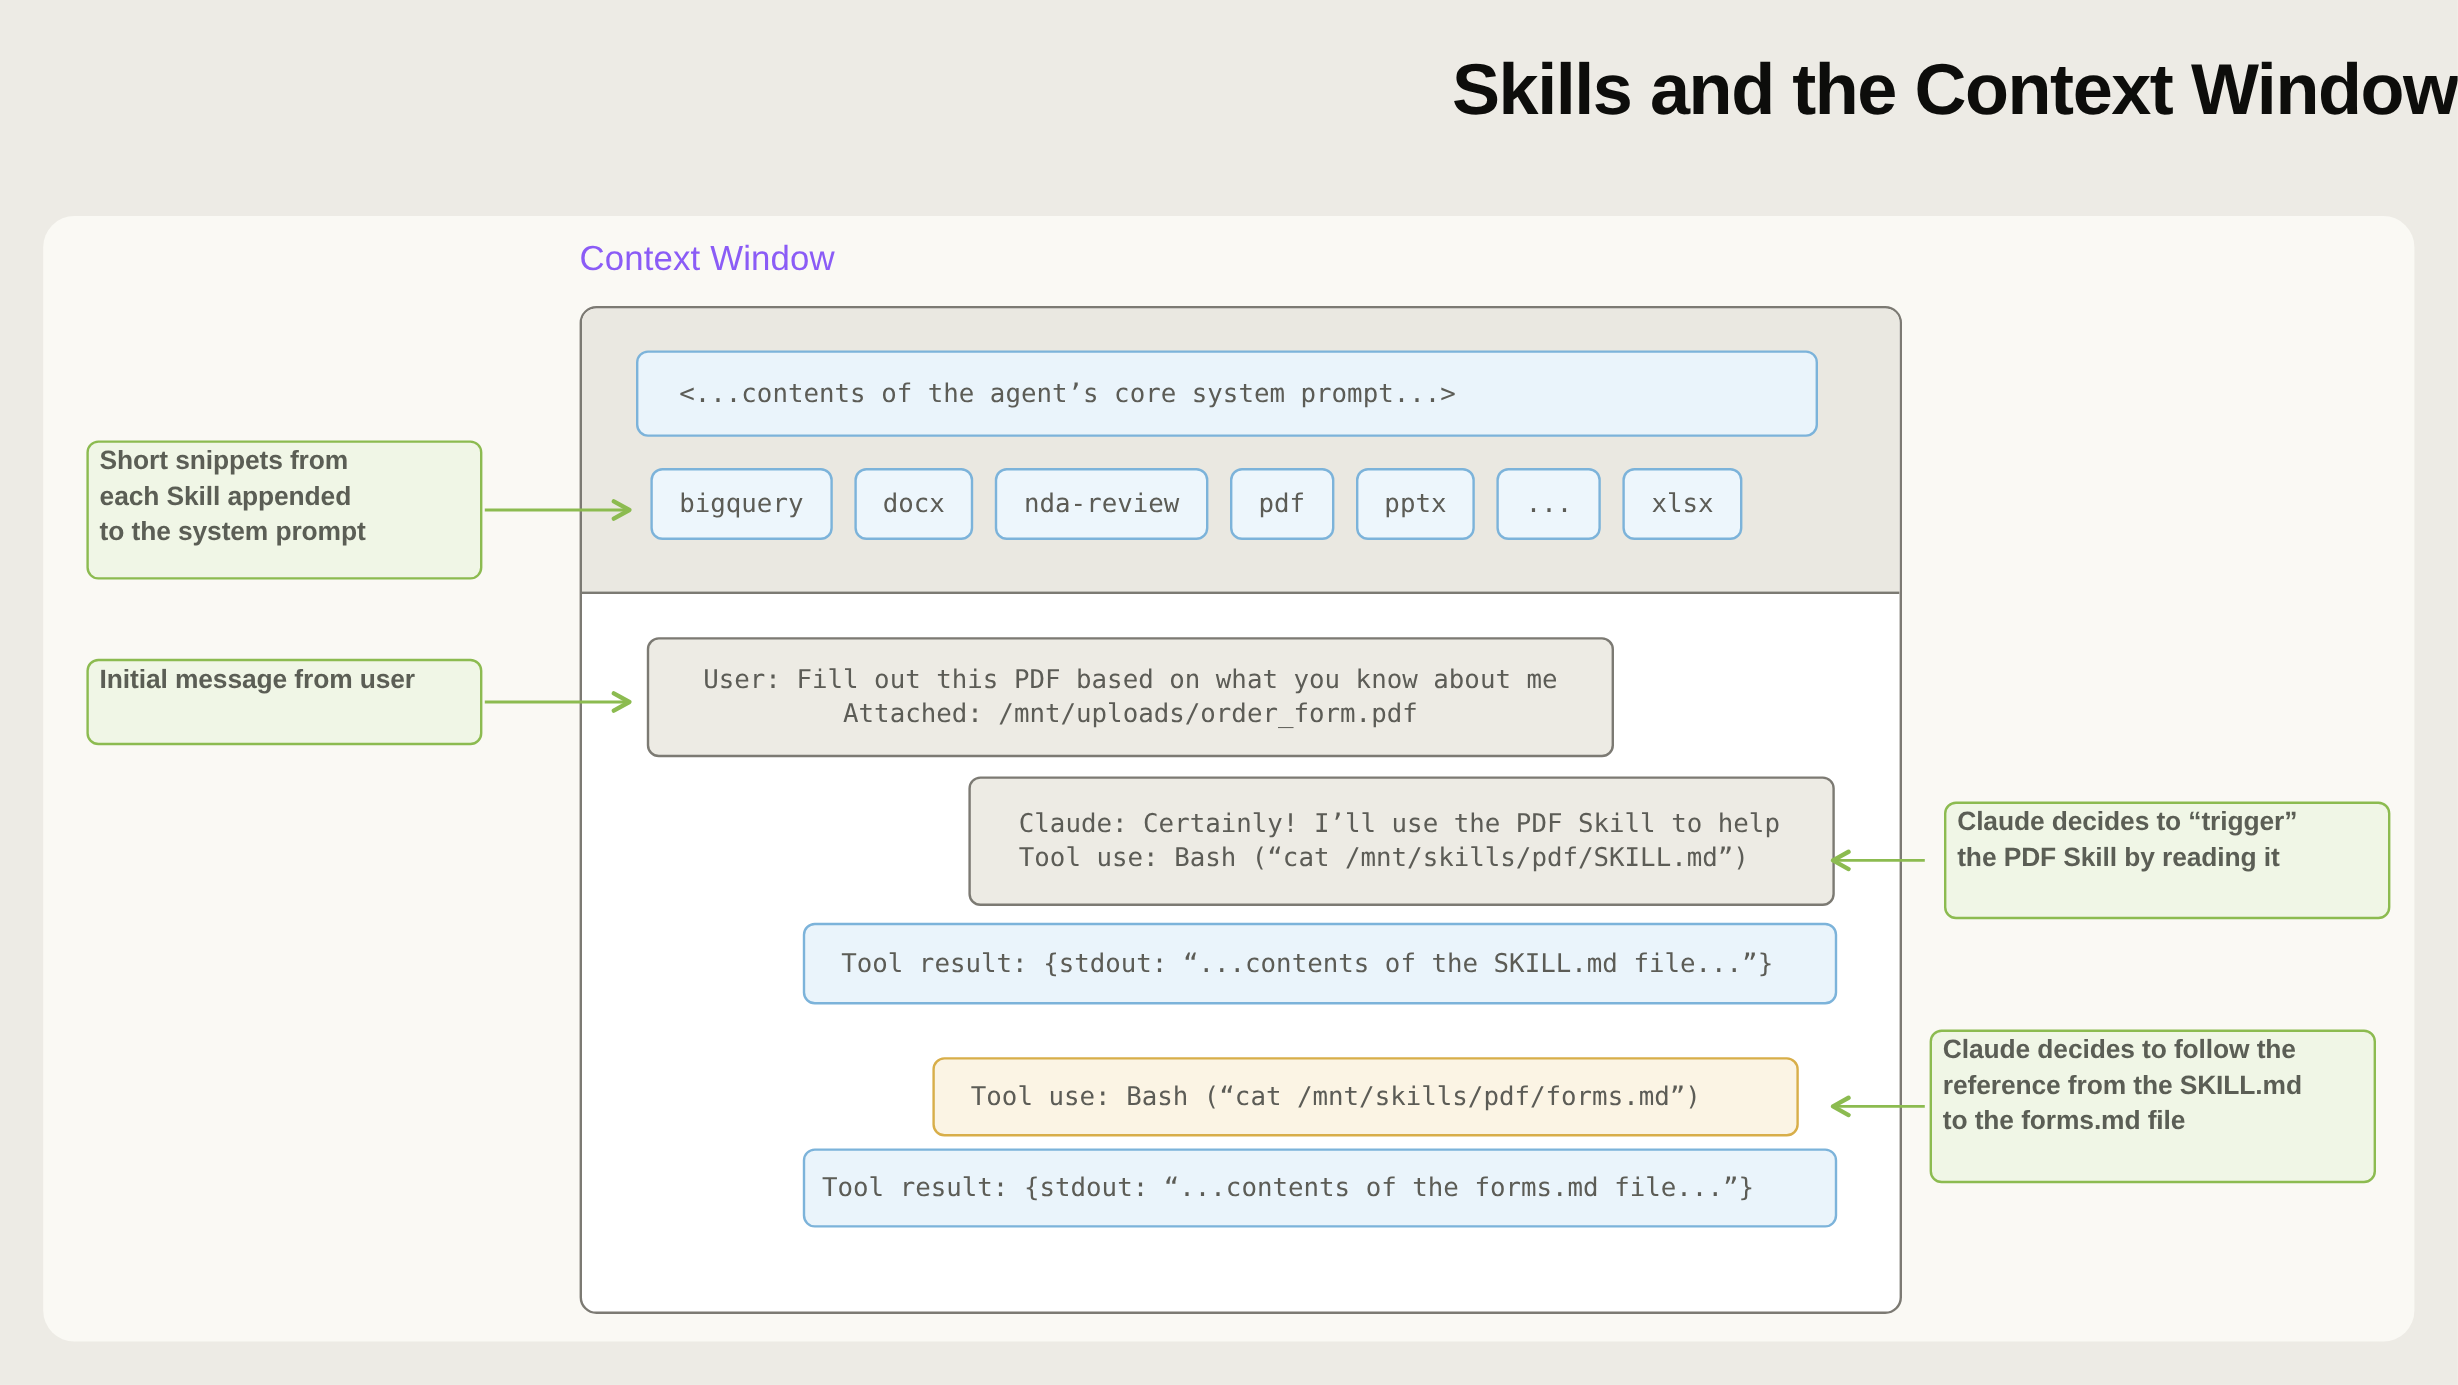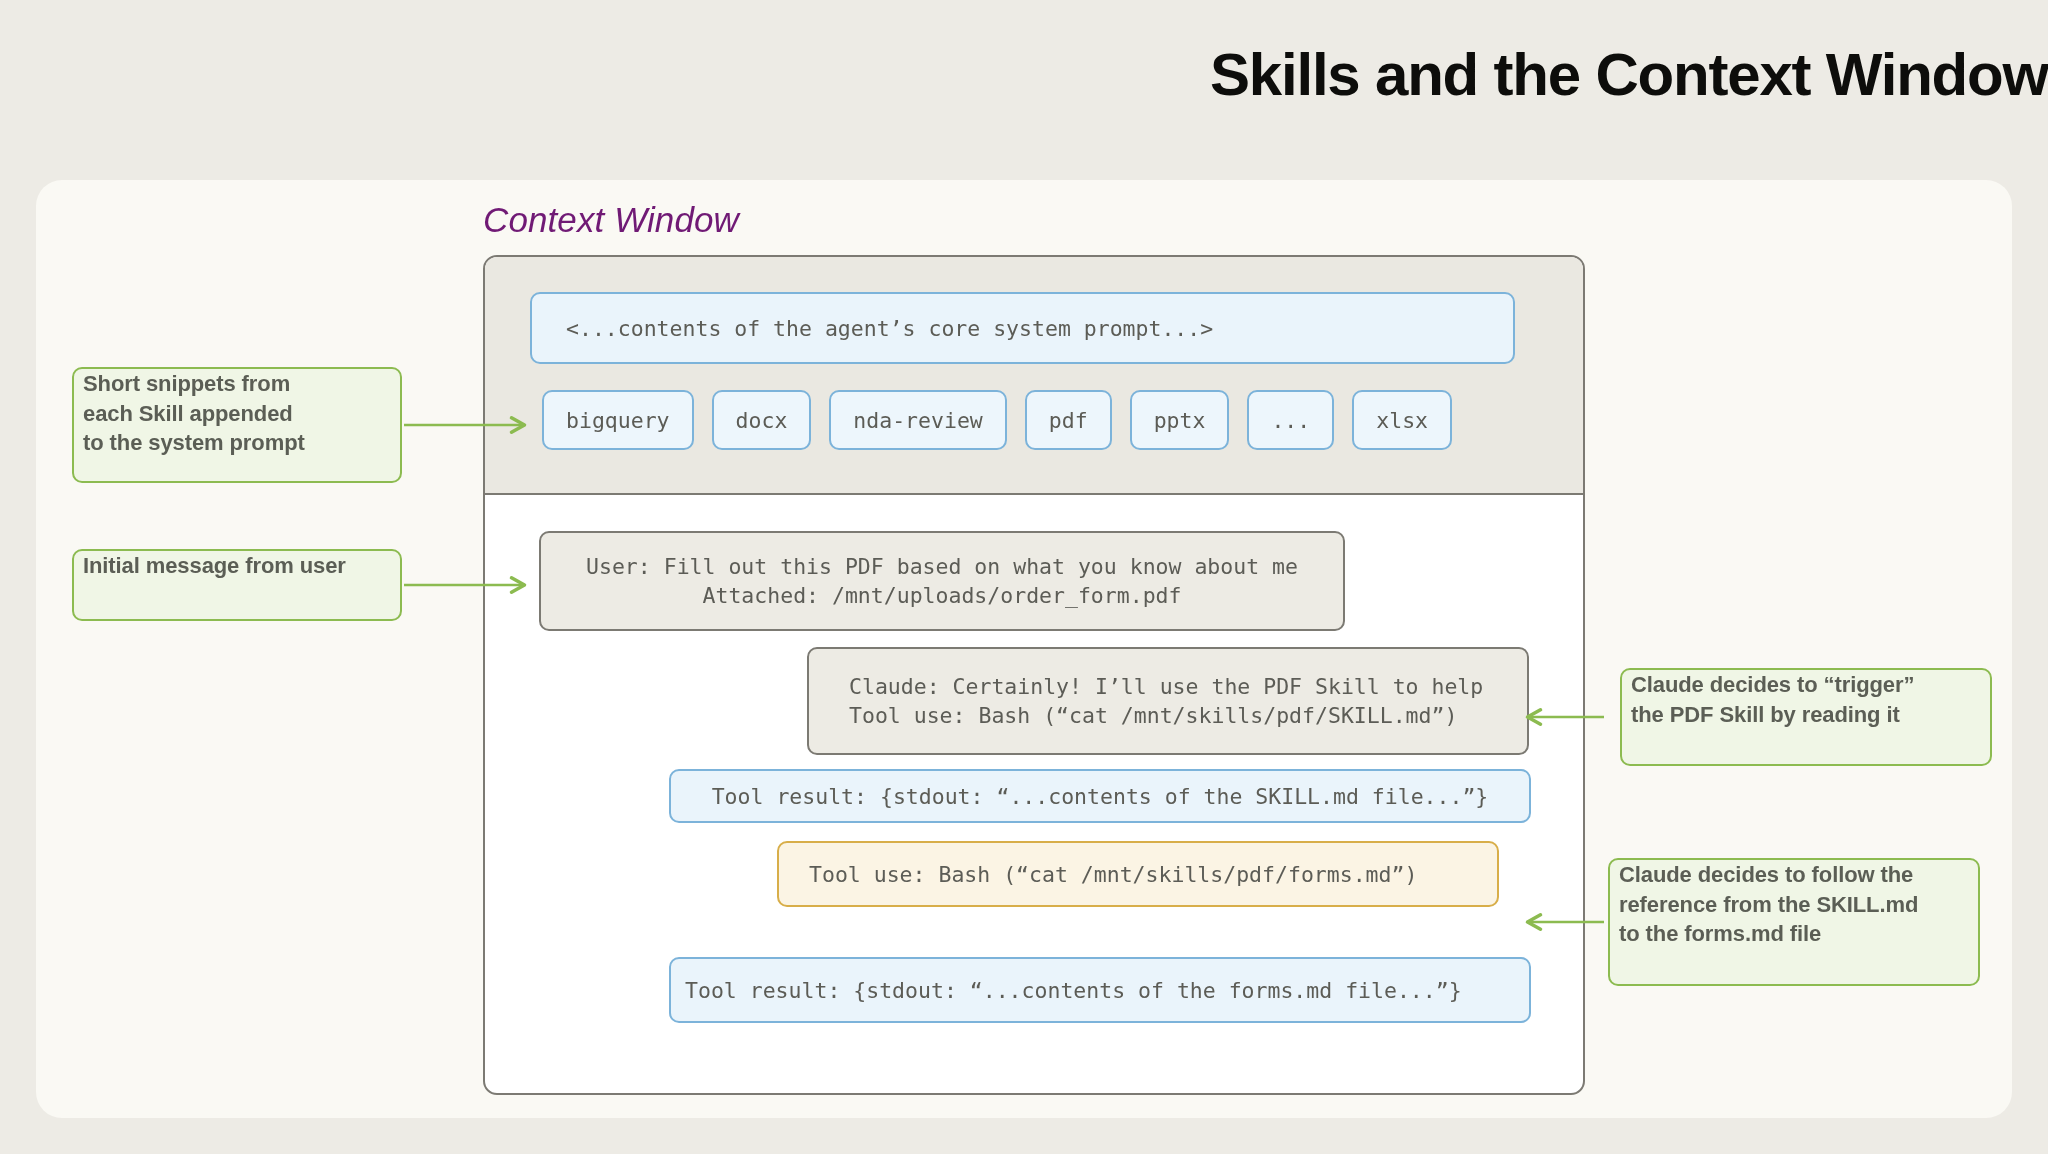--- a/index.html
+++ b/index.html
@@ -29,25 +29,24 @@
     left: 36px; top: 180px;
     width: 1976px; height: 938px;
     background: #FAF9F4;
     border-radius: 26px;
   }
 
   
   .ctx-label {
     position: absolute;
     left: 483px; top: 200px;
-    font-size: 35px;
+    font-size: 29px;
     font-weight: 400;
-    color: #701a75;
+    color: #8b5cf6;
     letter-spacing: 0.1px;
-    font-style: italic;
   }
 
   
   .ctx-frame {
     position: absolute;
     left: 483px; top: 255px;
     width: 1102px; height: 840px;
     border: 2.5px solid #7C7A73;
     border-radius: 14px;
     background: #FFFFFF;
@@ -105,22 +104,22 @@
     justify-content: center;
     font-family: "DejaVu Sans Mono", "Liberation Mono", monospace;
     font-size: 21.5px;
     color: #5C5C56;
     white-space: pre;
   }
 
   
   .user-msg   { left: 54px;  top: 274px; width: 806px;  height: 100px; padding: 0 30px; align-items: center; }
   .claude-msg { left: 322px; top: 390px; width: 722px;  height: 108px; padding: 0 40px; }
-  .tool-res-1 { left: 184px; top: 512px; width: 862px;  height: 54px;  padding: 0 30px; text-align: center; }
-  .tool-use-2 { left: 292px; top: 584px; width: 722px;  height: 66px;  padding: 0 30px; }
+  .tool-res-1 { left: 184px; top: 512px; width: 862px;  height: 68px;  padding: 0 30px; }
+  .tool-use-2 { left: 292px; top: 624px; width: 722px;  height: 66px;  padding: 0 30px; }
   .tool-res-2 { left: 184px; top: 700px; width: 862px;  height: 66px;  padding: 0 14px; }
 
   
   .note {
     position: absolute;
     background: #F0F6E6;
     border: 2.2px solid #8CBB50;
     border-radius: 10px;
     color: #5B5E55;
     font-size: 22px;

